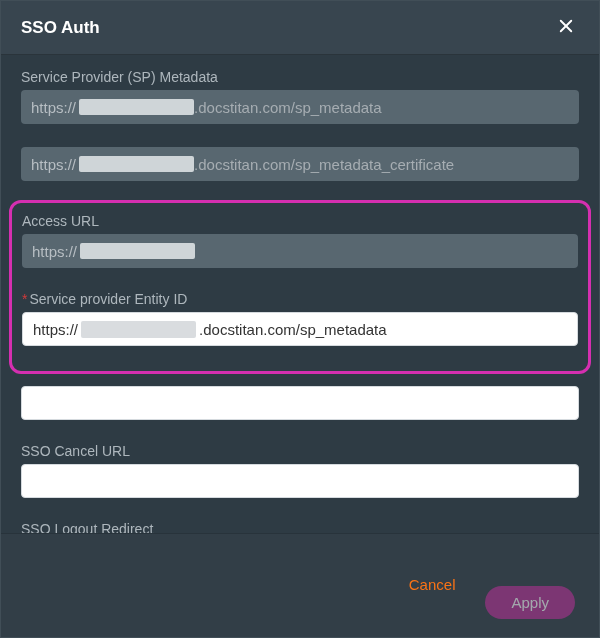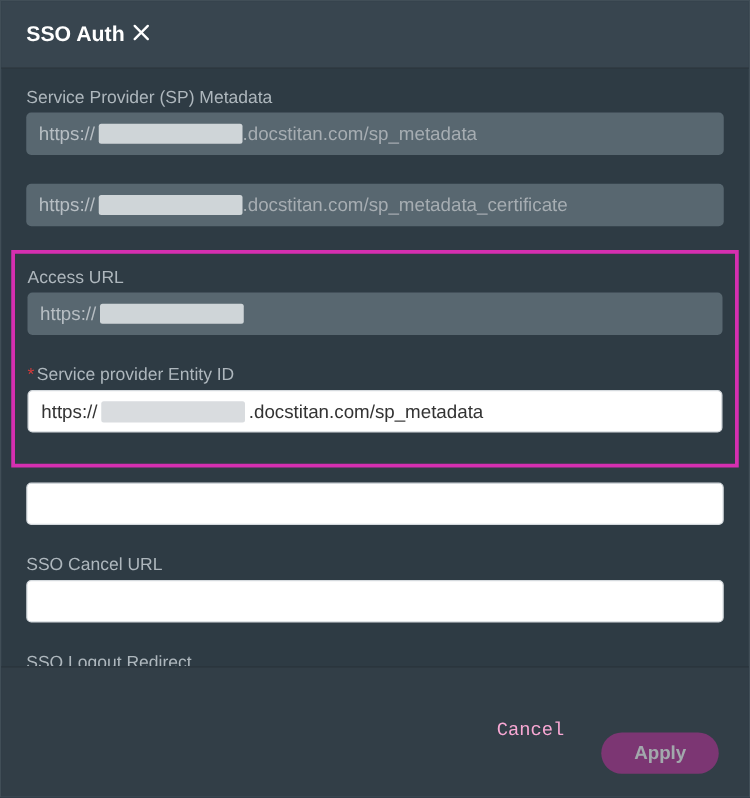--- a/index.html
+++ b/index.html
@@ -18,20 +18,21 @@
     .modal {
       width: 600px;
       height: 638px;
       display: flex;
       flex-direction: column;
       border: 1px solid #414e57;
     }
     .modal-header {
       display: flex;
       align-items: center;
+      justify-content: space-between;
       padding: 12px 20px;
       background: #38454f;
       border-bottom: 1px solid #2a343b;
     }
     .modal-title {
       font-weight: 600;
       font-size: 17px;
       color: #ffffff;
     }
     .close-btn {
@@ -108,55 +109,54 @@
       display: inline-block;
       width: 115px;
       height: 17px;
       background: #d9dcdf;
       border-radius: 2px;
       margin: 0 3px;
     }
     .text-input .entity-suffix { color: #333; }
     .highlight-box {
       border: 3px solid #d52fb0;
-      border-radius: 0;
+      border-radius: 12px;
       padding: 10px 10px 12px 10px;
       margin: -4px -12px 12px -12px;
     }
     .highlight-box > .field:last-child {
       margin-bottom: 13px;
     }
     .modal-footer {
       flex: 0 0 auto;
       display: flex;
       justify-content: flex-end;
       align-items: center;
       gap: 18px;
       padding: 16px 24px 18px 24px;
       background: #323e47;
       border-top: 1px solid #28333b;
     }
     .btn-cancel {
       background: transparent;
       border: none;
-      color: #f9a8d4;
+      color: #f97316;
       font-size: 15px;
       font-weight: 500;
       cursor: pointer;
       padding: 8px 12px;
-      font-family: Liberation Mono, monospace;
     }
     .btn-apply {
       background: #b93097;
       opacity: 0.55;
       border: none;
       border-radius: 18px;
       color: #ffffff;
       font-size: 15px;
-      font-weight: 700;
+      font-weight: 400;
       padding: 8px 26px;
       cursor: pointer;
       margin-top: 36px;
     }
   </style>
 </head>
 <body>
 
 <div class="modal">
 

